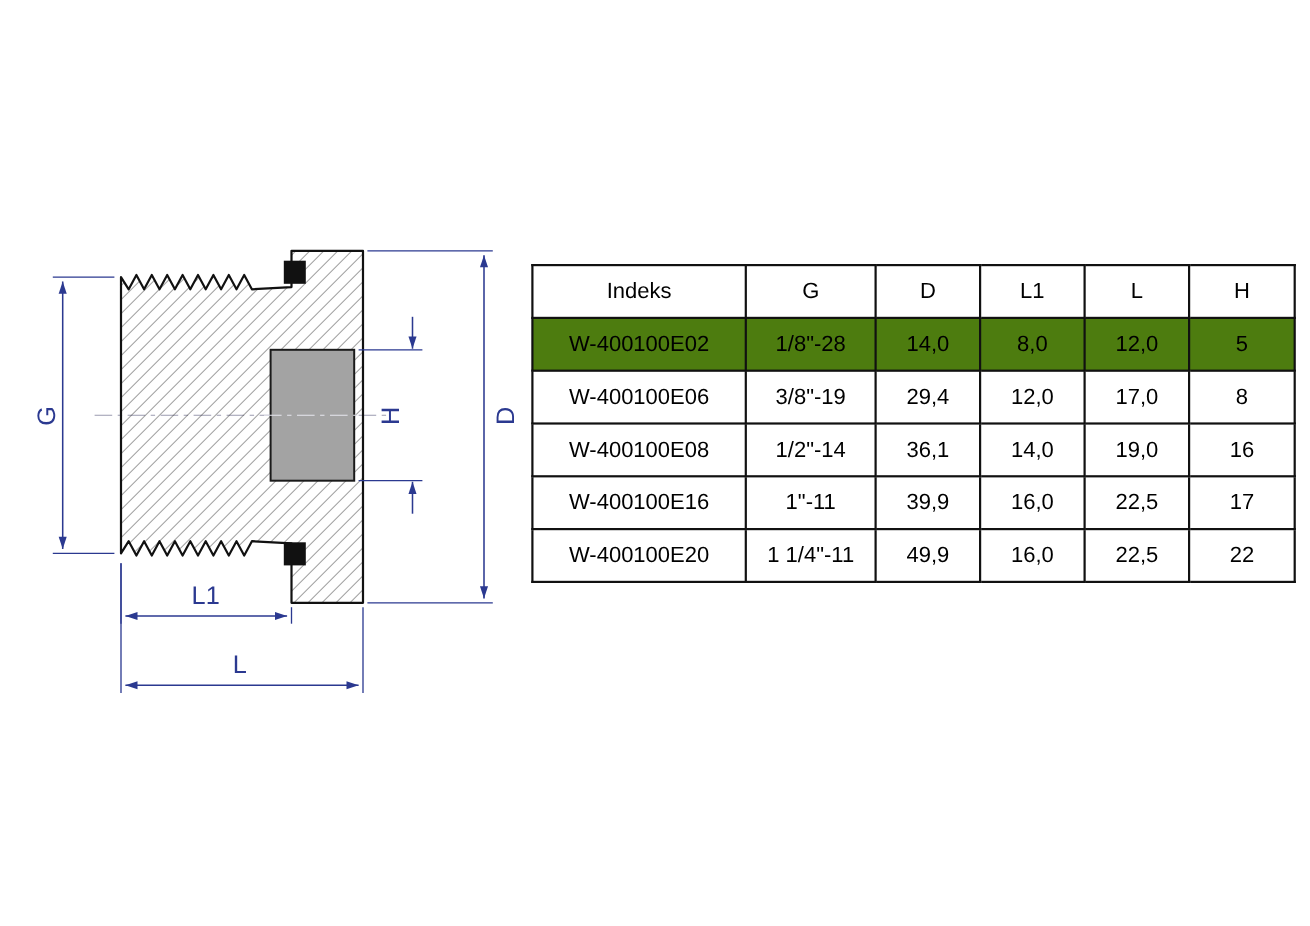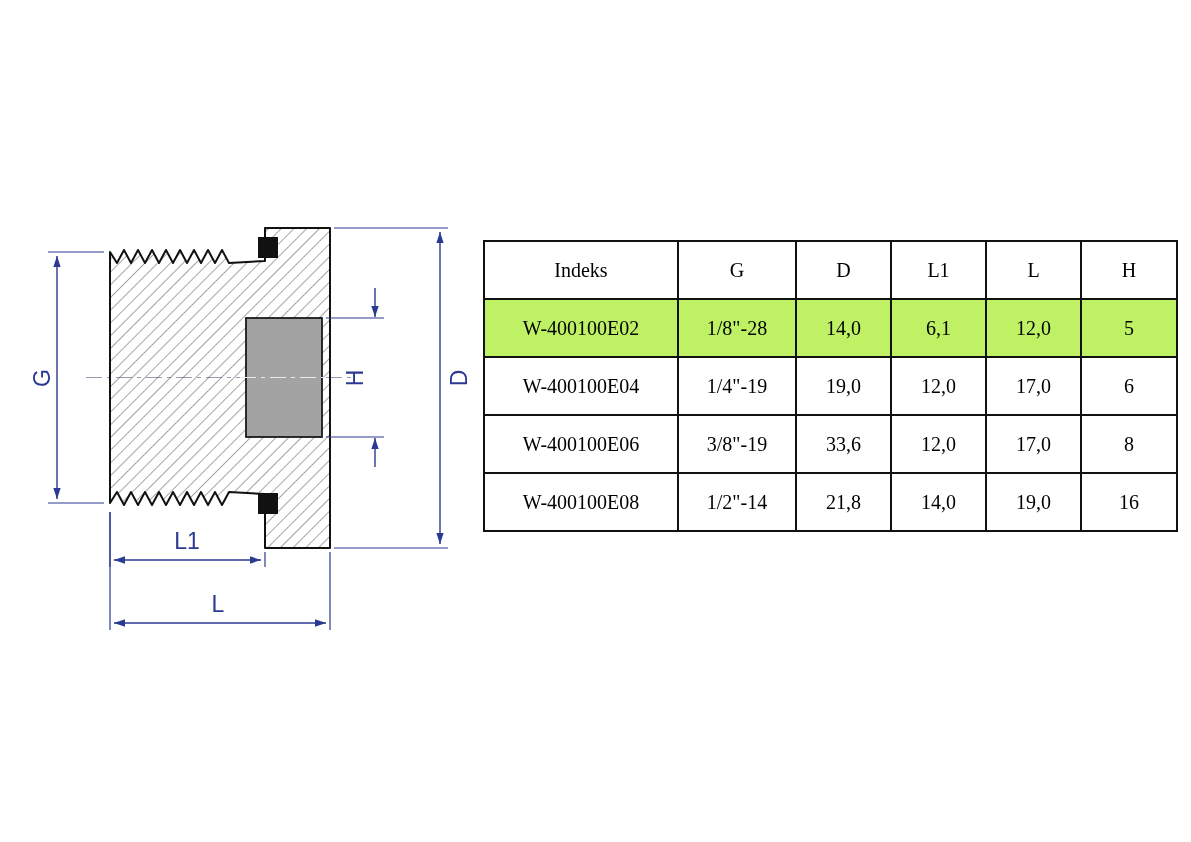--- a/index.html
+++ b/index.html
@@ -28,29 +28,29 @@
   .spec-table {
     position: absolute;
     left: 483px;
     top: 240px;
     border-collapse: collapse;
     table-layout: fixed;
     background: #ffffff;
   }
   .spec-table th, .spec-table td {
     border: 2px solid #111111;
-    height: 58px;
+    height: 48px;
     text-align: center;
     vertical-align: middle;
     font-size: 20px;
     font-weight: 400;
     color: #000000;
     padding: 0 4px;
     white-space: nowrap;
-    font-family: Liberation Serif, serif;
+    font-family: Liberation Sans, sans-serif;
   }
 </style>
 </head>
 <body>
 
 <div class="page" style="--dim: #2b3990;">
 
   <svg class="drawing" viewBox="0 0 483 680" width="483" height="680">
     <defs>
       <pattern id="hatch" width="9" height="9" patternUnits="userSpaceOnUse" patternTransform="rotate(45)">
@@ -122,48 +122,56 @@
       <tr>
           <th>Indeks</th>
           <th>G</th>
           <th>D</th>
           <th>L1</th>
           <th>L</th>
           <th>H</th>
         </tr>
     </thead>
     <tbody>
-        <tr style="background: #bef264; margin-top: 48px;">
+        <tr style="background: #4d7c0f; margin-top: 48px;">
           <td>W-400100E02</td>
           <td>1/8"-28</td>
           <td>14,0</td>
-          <td>6,1</td>
+          <td>8,0</td>
           <td>12,0</td>
           <td>5</td>
         </tr>
         <tr>
-          <td>W-400100E04</td>
-          <td>1/4"-19</td>
-          <td>19,0</td>
-          <td>12,0</td>
-          <td>17,0</td>
-          <td>6</td>
-        </tr>
-        <tr>
           <td>W-400100E06</td>
           <td>3/8"-19</td>
-          <td>33,6</td>
+          <td>29,4</td>
           <td>12,0</td>
           <td>17,0</td>
           <td>8</td>
         </tr>
         <tr>
           <td>W-400100E08</td>
           <td>1/2"-14</td>
-          <td>21,8</td>
+          <td>36,1</td>
           <td>14,0</td>
           <td>19,0</td>
           <td>16</td>
+        </tr>
+        <tr>
+          <td>W-400100E16</td>
+          <td>1"-11</td>
+          <td>39,9</td>
+          <td>16,0</td>
+          <td>22,5</td>
+          <td>17</td>
+        </tr>
+        <tr>
+          <td>W-400100E20</td>
+          <td>1 1/4"-11</td>
+          <td>49,9</td>
+          <td>16,0</td>
+          <td>22,5</td>
+          <td>22</td>
         </tr>
       </tbody>
   </table>
 
 </div>
 
 </body></html>

